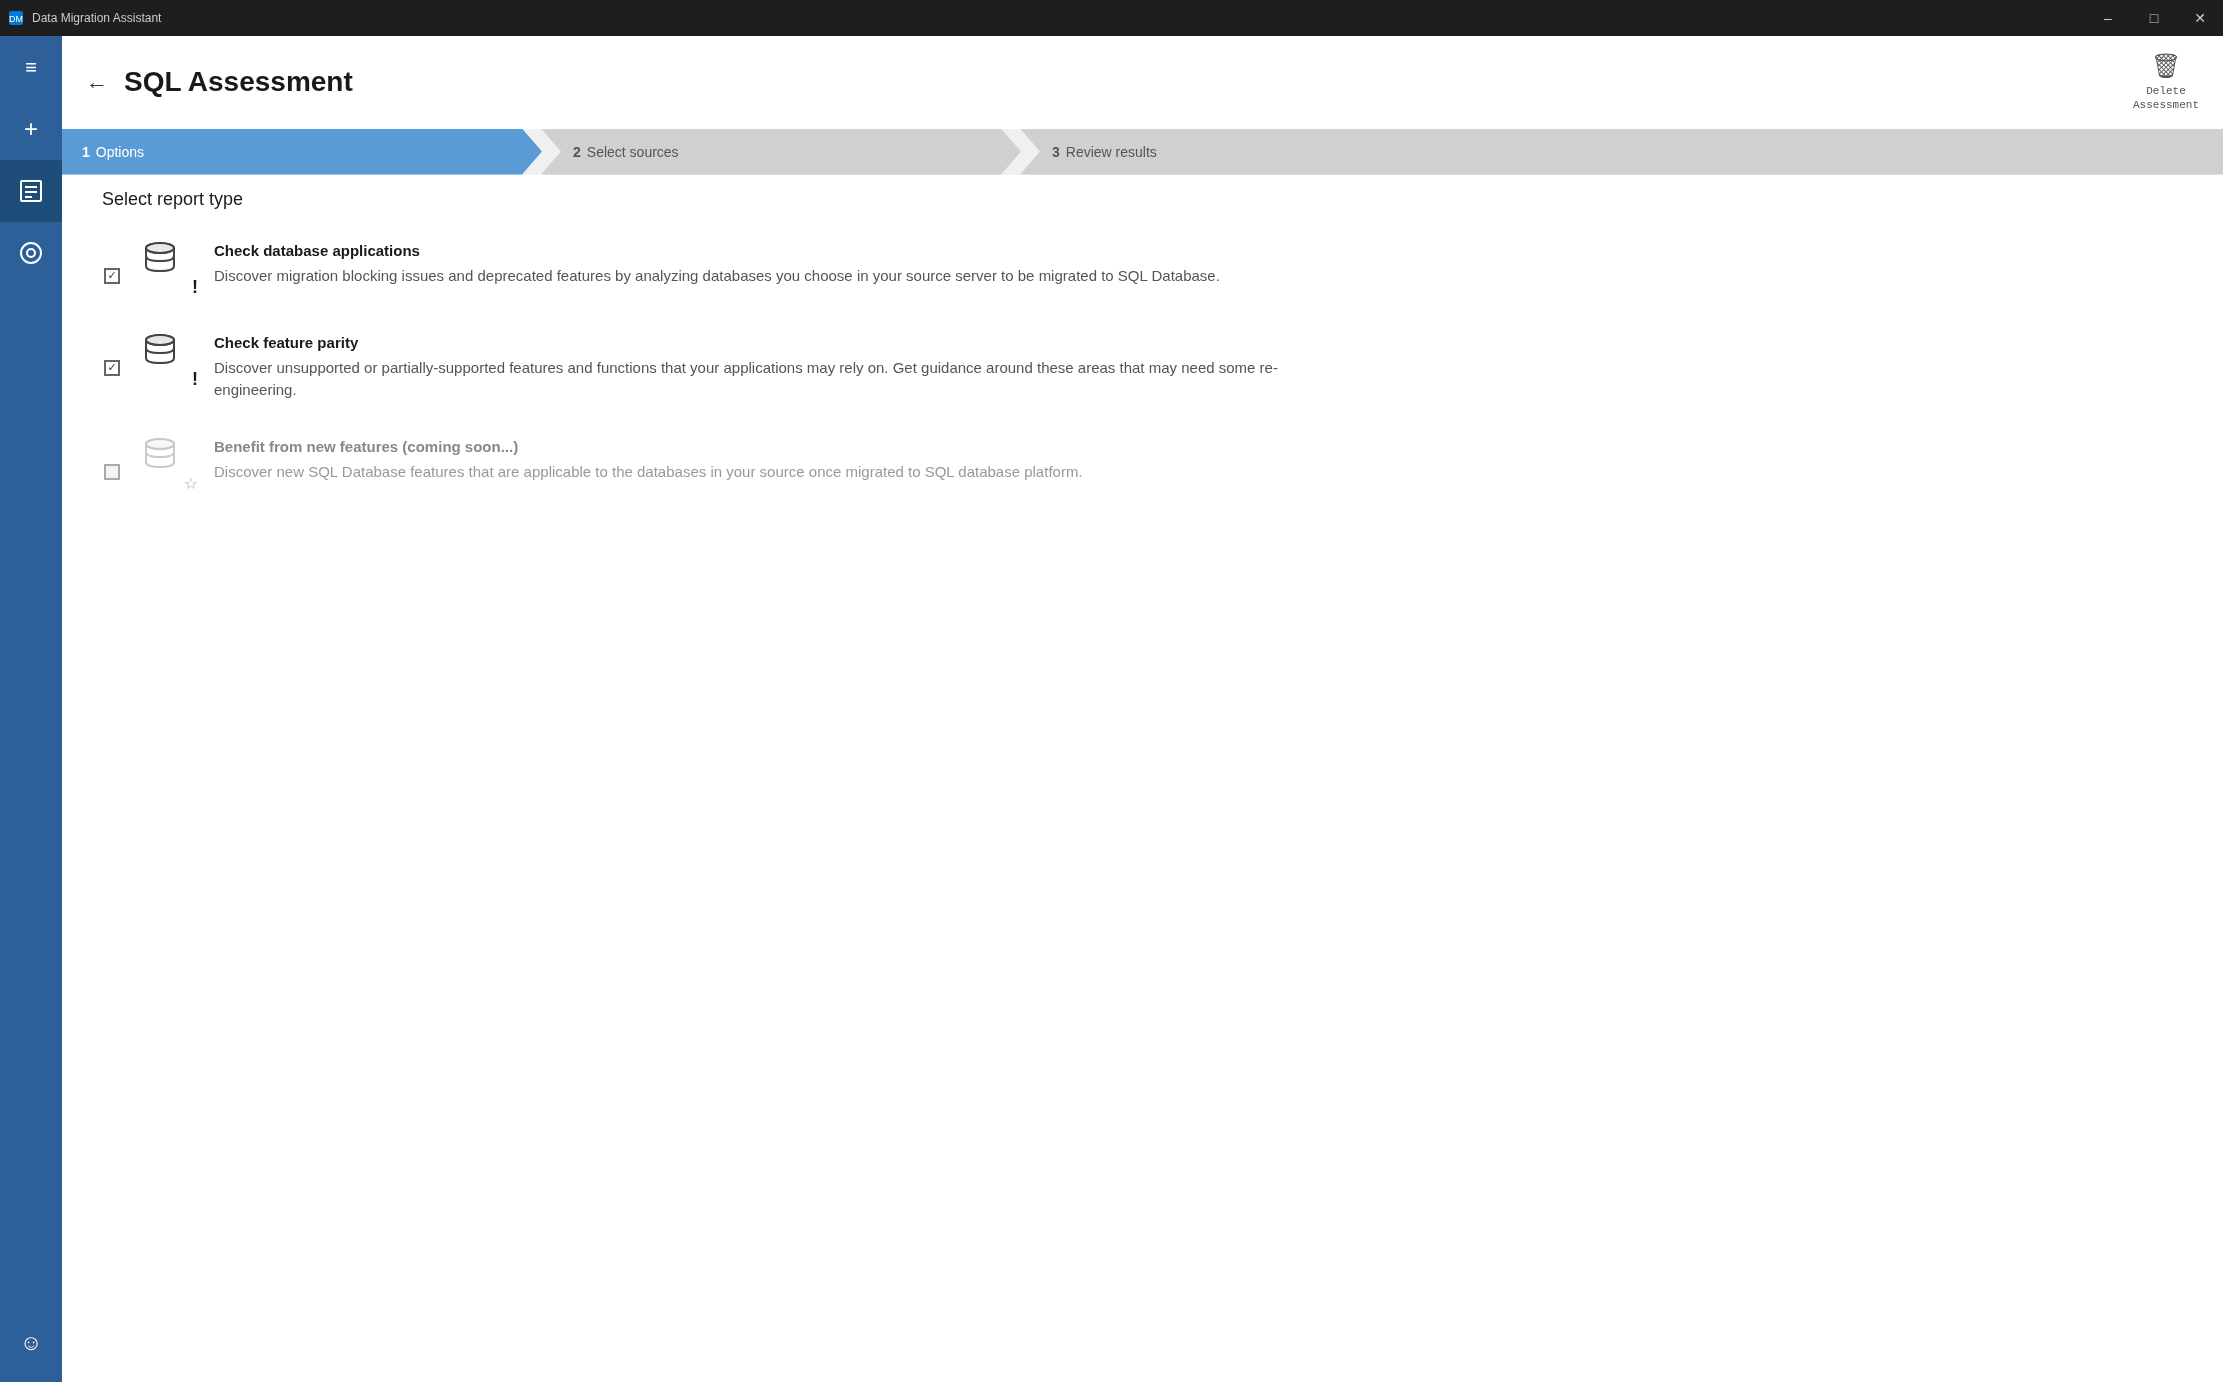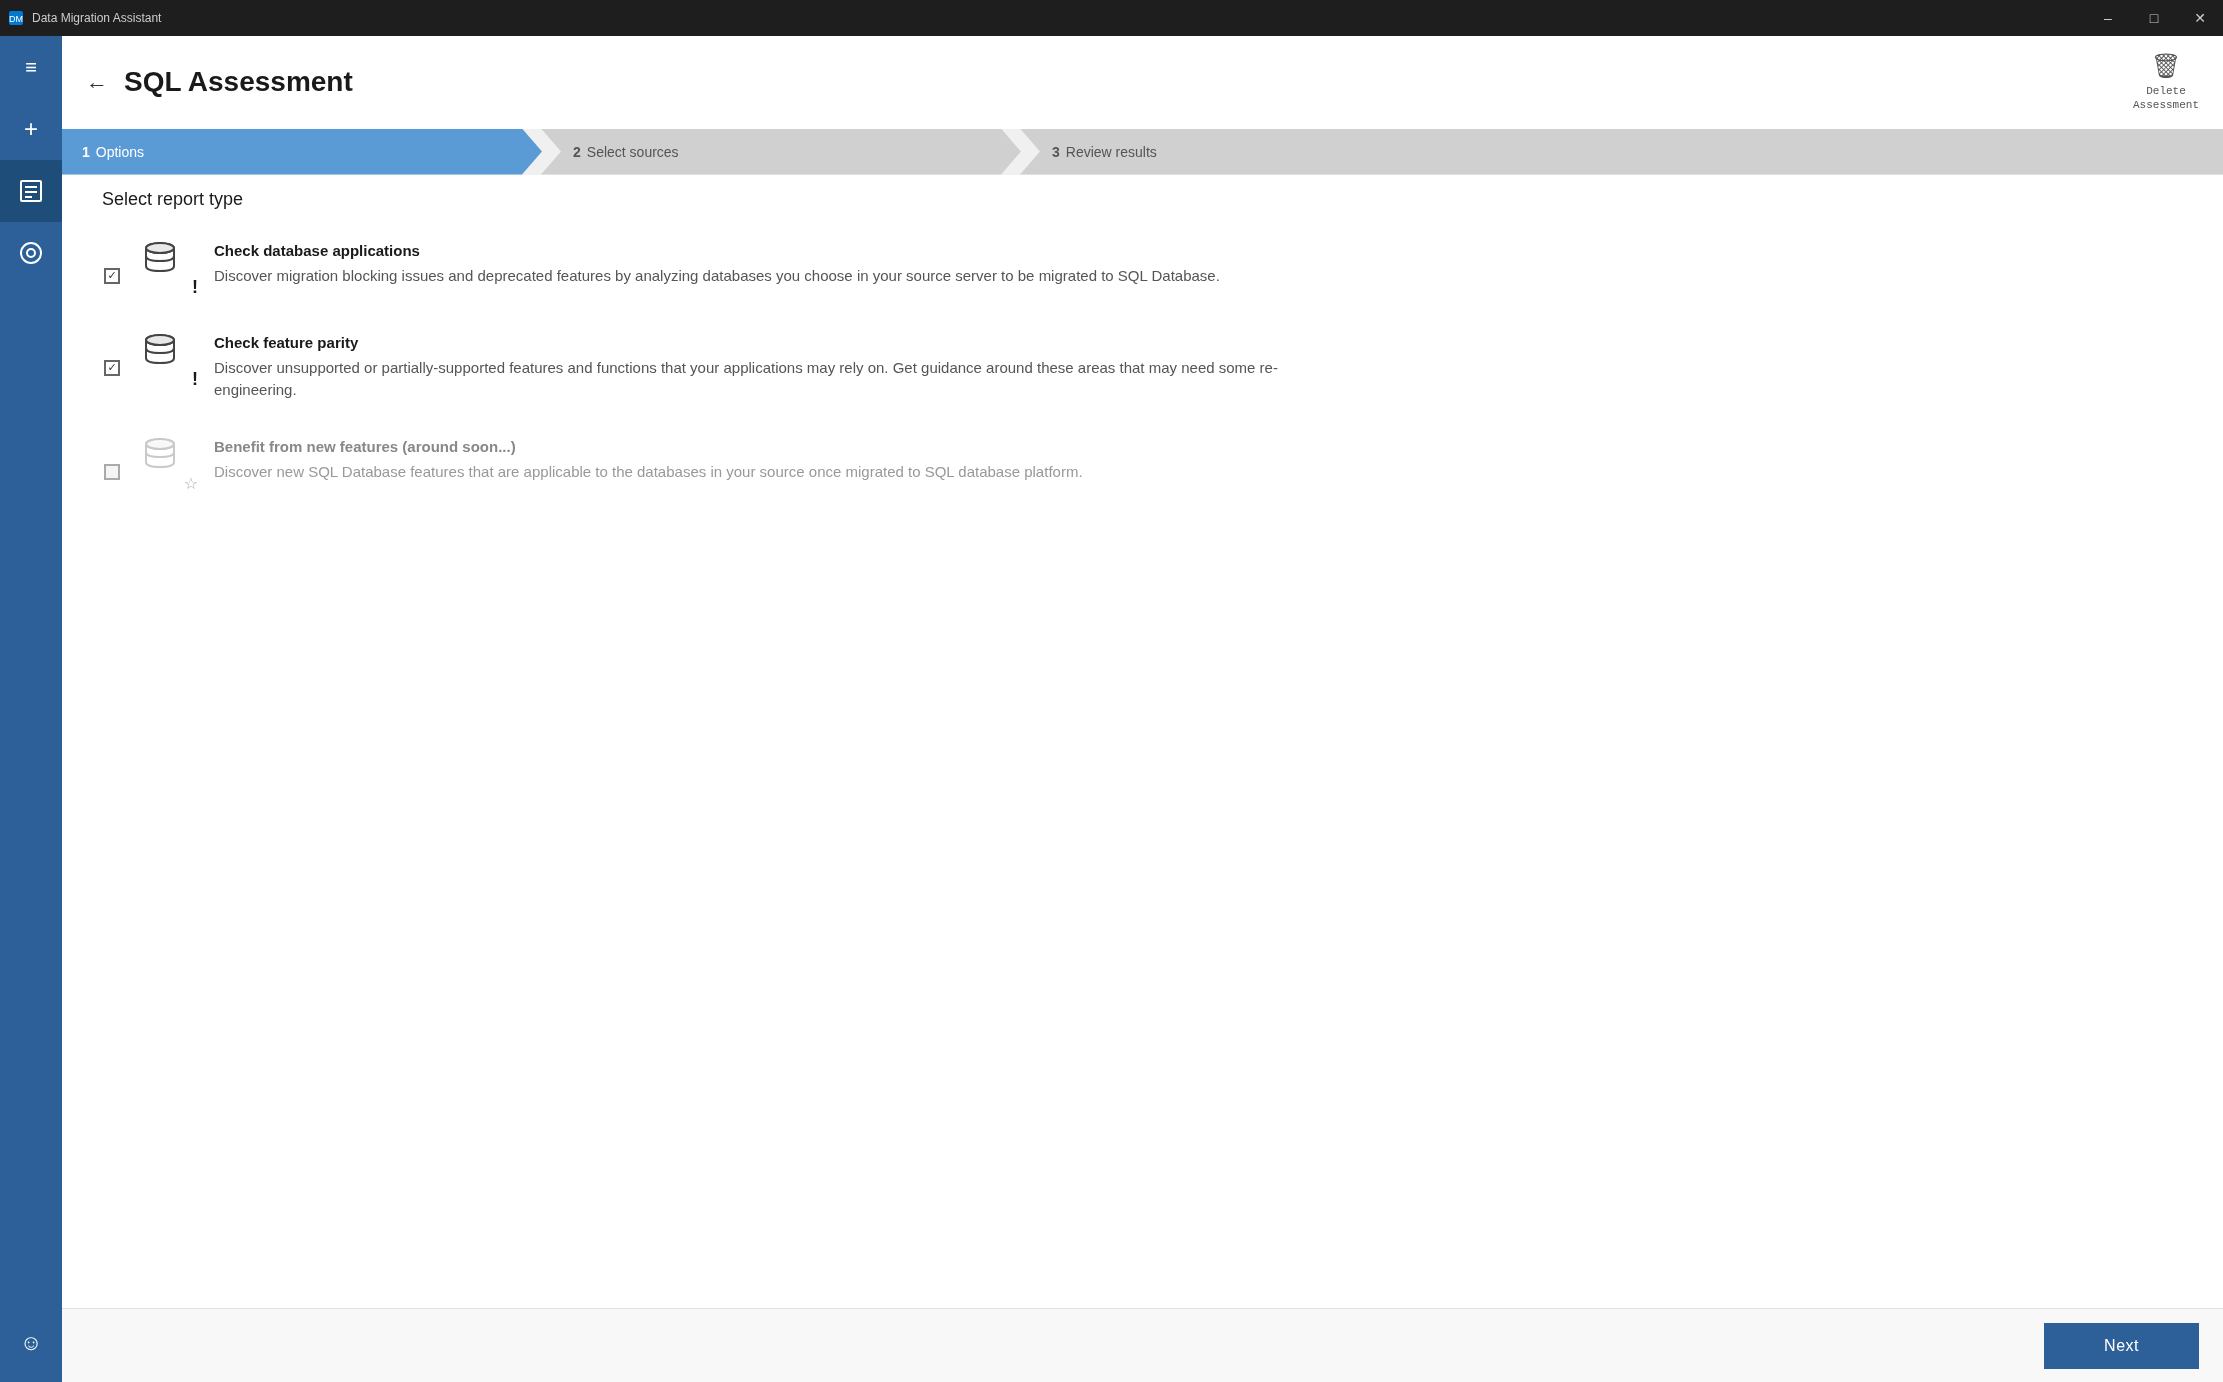--- a/index.html
+++ b/index.html
@@ -452,25 +452,22 @@
             <svg class="db-svg db-svg-gray" viewBox="0 0 44 44">
               <ellipse cx="22" cy="10" rx="14" ry="5" fill="none" stroke="#888" stroke-width="2"></ellipse>
               <path d="M8 10 L8 28 Q8 33 22 33 Q36 33 36 28 L36 10" fill="none" stroke="#888" stroke-width="2"></path>
               <ellipse cx="22" cy="10" rx="14" ry="5" fill="#f0f0f0" stroke="#888" stroke-width="2"></ellipse>
               <path d="M8 18 Q8 23 22 23 Q36 23 36 18" fill="none" stroke="#888" stroke-width="2"></path>
             </svg>
             <span class="star-badge">☆</span>
           </div>
         </div>
         <div class="option-text">
-          <span class="option-title disabled-text">Benefit from new features (around soon...)</span>
+          <span class="option-title disabled-text">Benefit from new features (coming soon...)</span>
           <span class="option-desc disabled-text">Discover new SQL Database features that are applicable to the databases in your source once migrated to SQL database platform.</span>
         </div>
       </div>
 
     </div>
 
-    <div class="bottom-bar">
-      <button class="next-btn">Next</button>
-    </div>
 
   </div>
 </div>
 
 </body></html>

